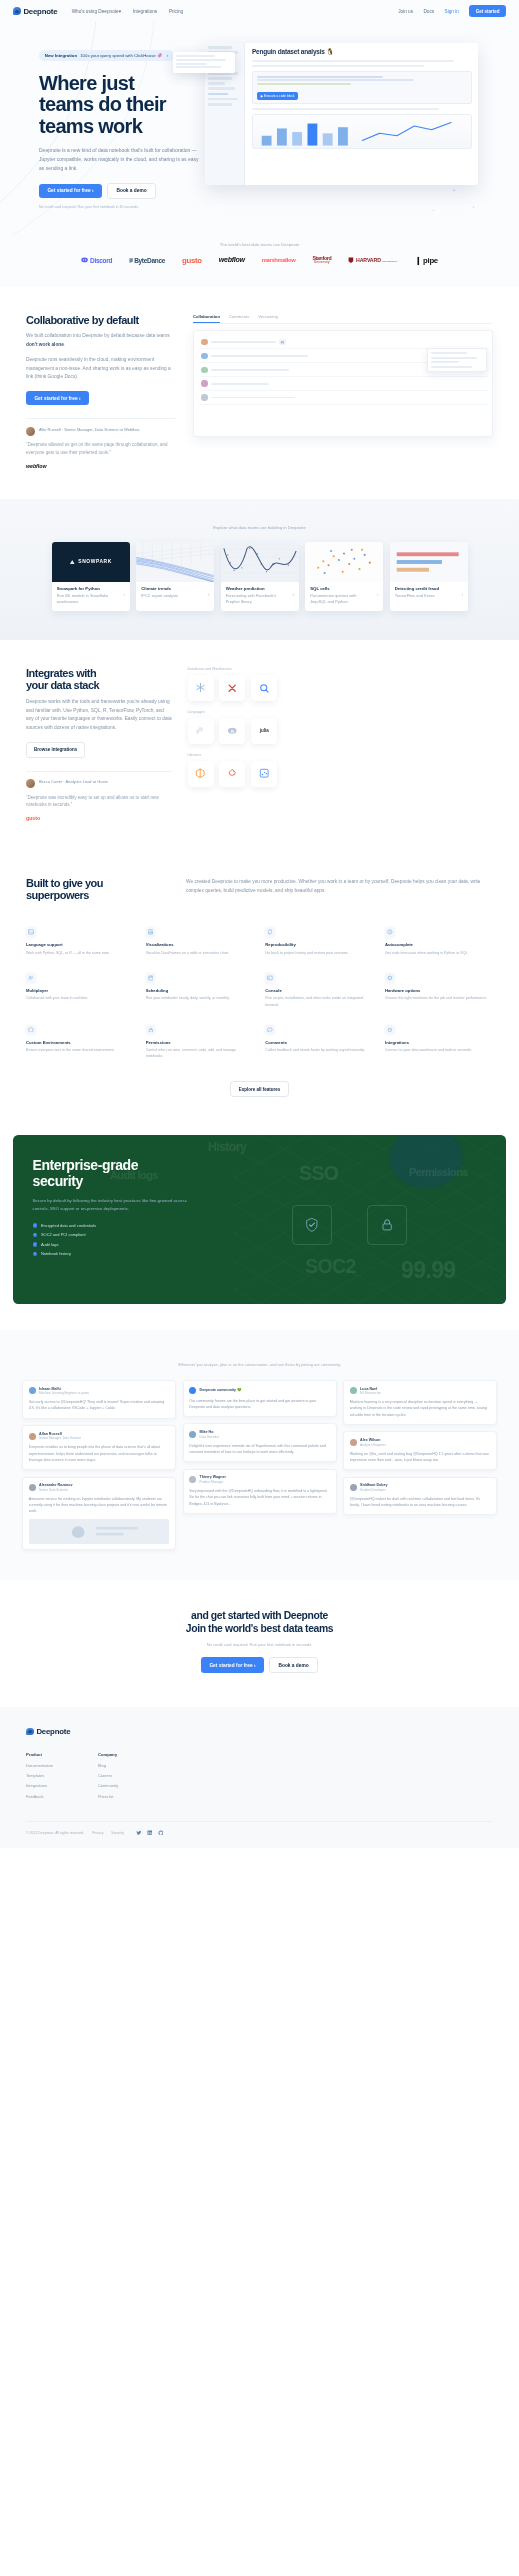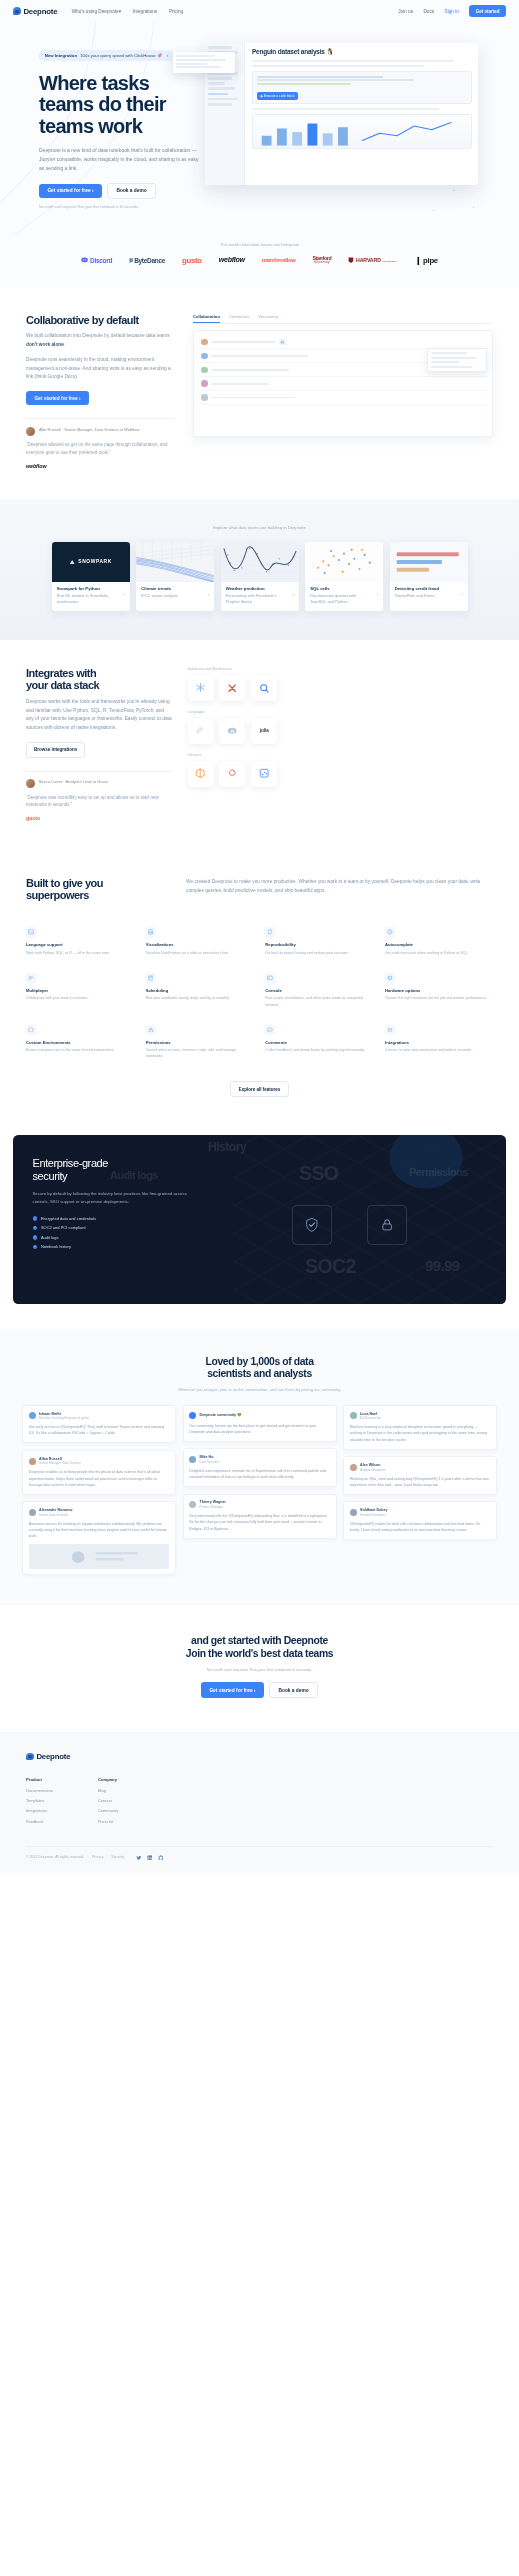--- a/index.html
+++ b/index.html
@@ -177,28 +177,28 @@
     margin-bottom: 5.2px;
   }
   .feat-t { font-size: 4.2px; font-weight: 700; color: #16314e; margin-bottom: 2.6px; }
   .feat-d { font-size: 3.6px; color: #9dadbe; line-height: 1.7; }
   .explore { text-align: center; margin-top: 22px; }
   .btn-explore { font-size: 4.5px; padding: 4.5px 7.8px; }
 
   
   .sec-wrap { padding: 11.7px 13px 26px; background:#fff;}
   .security {
-    background: #0f172a; border-radius: 5.2px; padding: 22px 19.5px; color: #fff;
+    background: #14532d; border-radius: 5.2px; padding: 22px 19.5px; color: #fff;
     position: relative; overflow: hidden; min-height: 169px;
   }
   .sec-bg { position:absolute; inset:0; }
   .sec-bg svg{width:100%;height:100%;}
   .sec-ghost { position:absolute; color:#ffffff; opacity:.085; font-weight:800; letter-spacing:-0.6px;}
   .sec-content { position: relative; z-index: 3; width: 162px; }
-  .security h2 { font-size: 11px; font-weight: 400; letter-spacing:-0.4px; line-height:1.15; color:#fff;}
+  .security h2 { font-size: 14px; font-weight: 700; letter-spacing:-0.4px; line-height:1.15; color:#fff;}
   .security p { font-size: 4.3px; line-height: 1.8; color: #9db2c9; margin-top: 7.8px; }
   .sec-list { margin-top: 10.4px; display: flex; flex-direction: column; gap: 4.5px; }
   .sec-li { display: flex; align-items: center; gap: 3.9px; font-size: 4px; color: #cfdcea; }
   .tick { width: 4.5px; height: 4.5px; border-radius: 50%; background:#3b82f6; display:flex; align-items:center; justify-content:center; color:#fff; font-size:2.6px; flex:none;}
   .sec-badge { position: absolute; border: 0.6px solid rgba(255,255,255,.13); border-radius: 4.5px; display:flex; align-items:center; justify-content:center;}
 
   
   .testi { background: #fafbfd; padding: 26px 22px 30px; }
   .testi h2 { font-size: 10.4px; font-weight: 800; letter-spacing: -0.4px; text-align: center; line-height:1.2; color:#0d2a4a;}
   .testi-sub { font-size: 4px; color: #a3b2c3; text-align: center; margin-top: 5.8px; margin-bottom: 13px; }
@@ -268,21 +268,21 @@
       </svg>
     </div>
     <div class="hero-inner">
       <div class="hero-left">
         <div class="pill">
           <b>New Integration</b>
           <span>100x your query speed with ClickHouse 🦑</span>
           <span class="chev">›</span>
         </div>
         <h1 class="hero-title">
-          <div>Where tasks</div>
+          <div>Where just</div>
           <div>teams do their</div>
           <div>teams work</div>
         </h1>
         <div class="hero-sub">Deepnote is a new kind of data notebook that's built for collaboration — Jupyter compatible, works magically in the cloud, and sharing is as easy as sending a link.</div>
         <div class="hero-btns">
           <div class="btn btn-primary btn-lg">Get started for free ›</div>
           <div class="btn btn-white btn-lg">Book a demo</div>
         </div>
         <div class="hero-note">No credit card required. Run your first notebook in 30 seconds.</div>
       </div>
@@ -794,21 +794,21 @@
           </defs>
           <rect x="330" y="0" width="410" height="300" fill="url(#sgrid)"></rect>
           <circle cx="620" cy="40" r="55" fill="#15416f" opacity=".35"></circle>
         </svg>
       </div>
       <span class="sec-ghost" style="left:195px; top:5.2px; font-size:12.3px;">History</span>
       <span class="sec-ghost" style="left:97px; top:34px; font-size:11px;">Audit logs</span>
       <span class="sec-ghost" style="left:286px; top:27px; font-size:19.5px;">SSO</span>
       <span class="sec-ghost" style="left:396px; top:31px; font-size:11px;">Permissions</span>
       <span class="sec-ghost" style="left:292px; top:120px; font-size:19.5px;">SOC2</span>
-      <span class="sec-ghost" style="left:412px; top:122px; font-size:15px;">99.99</span>
+      <span class="sec-ghost" style="left:388px; top:122px; font-size:23px;">99.99</span>
       <div class="sec-badge" style="left:279px; top:70px; width:40px; height:40px;">
         <svg width="15.6" height="15.6" viewBox="0 0 24 24">
             <path d="M12 2l8 3.5v6C20 17 16 21 12 22 8 21 4 17 4 11.5v-6z" fill="none" stroke="#8fb4dc" stroke-width="1.4" opacity=".8"></path>
             <path d="M8.5 12l2.4 2.4L16 9.5" stroke="#8fb4dc" stroke-width="1.6" fill="none" stroke-linecap="round"></path>
           </svg>
       </div>
       <div class="sec-badge" style="left:354px; top:70px; width:40px; height:40px;">
         <svg width="14.3" height="14.3" viewBox="0 0 24 24">
             <rect x="5" y="10" width="14" height="10" rx="2" fill="none" stroke="#8fb4dc" stroke-width="1.5" opacity=".85"></rect>
             <path d="M8 10V7a4 4 0 018 0v3" stroke="#8fb4dc" stroke-width="1.5" fill="none"></path>
@@ -836,24 +836,20 @@
           <div class="sec-li">
               <span class="tick">✓</span>
               <span>Notebook history</span>
             </div>
         </div>
       </div>
     </div>
   </div>
 
   <div class="testi">
-    <h2>
-      <div>Loved by 1,000s of data</div>
-      <div>scientists and analysts</div>
-    </h2>
     <div class="testi-sub">Wherever you analyze, plan is on the conversation, and see theirs by joining our community.</div>
     <div class="masonry">
 
       <div class="tcard">
         <div class="tc-head">
             <div class="tc-av" style="background:#6aa3dd"></div>
           <div>
               <div class="tc-name">Ishaan Malhi</div>
               <div class="tc-meta">Machine Learning Engineer at gusto</div>
             </div>

